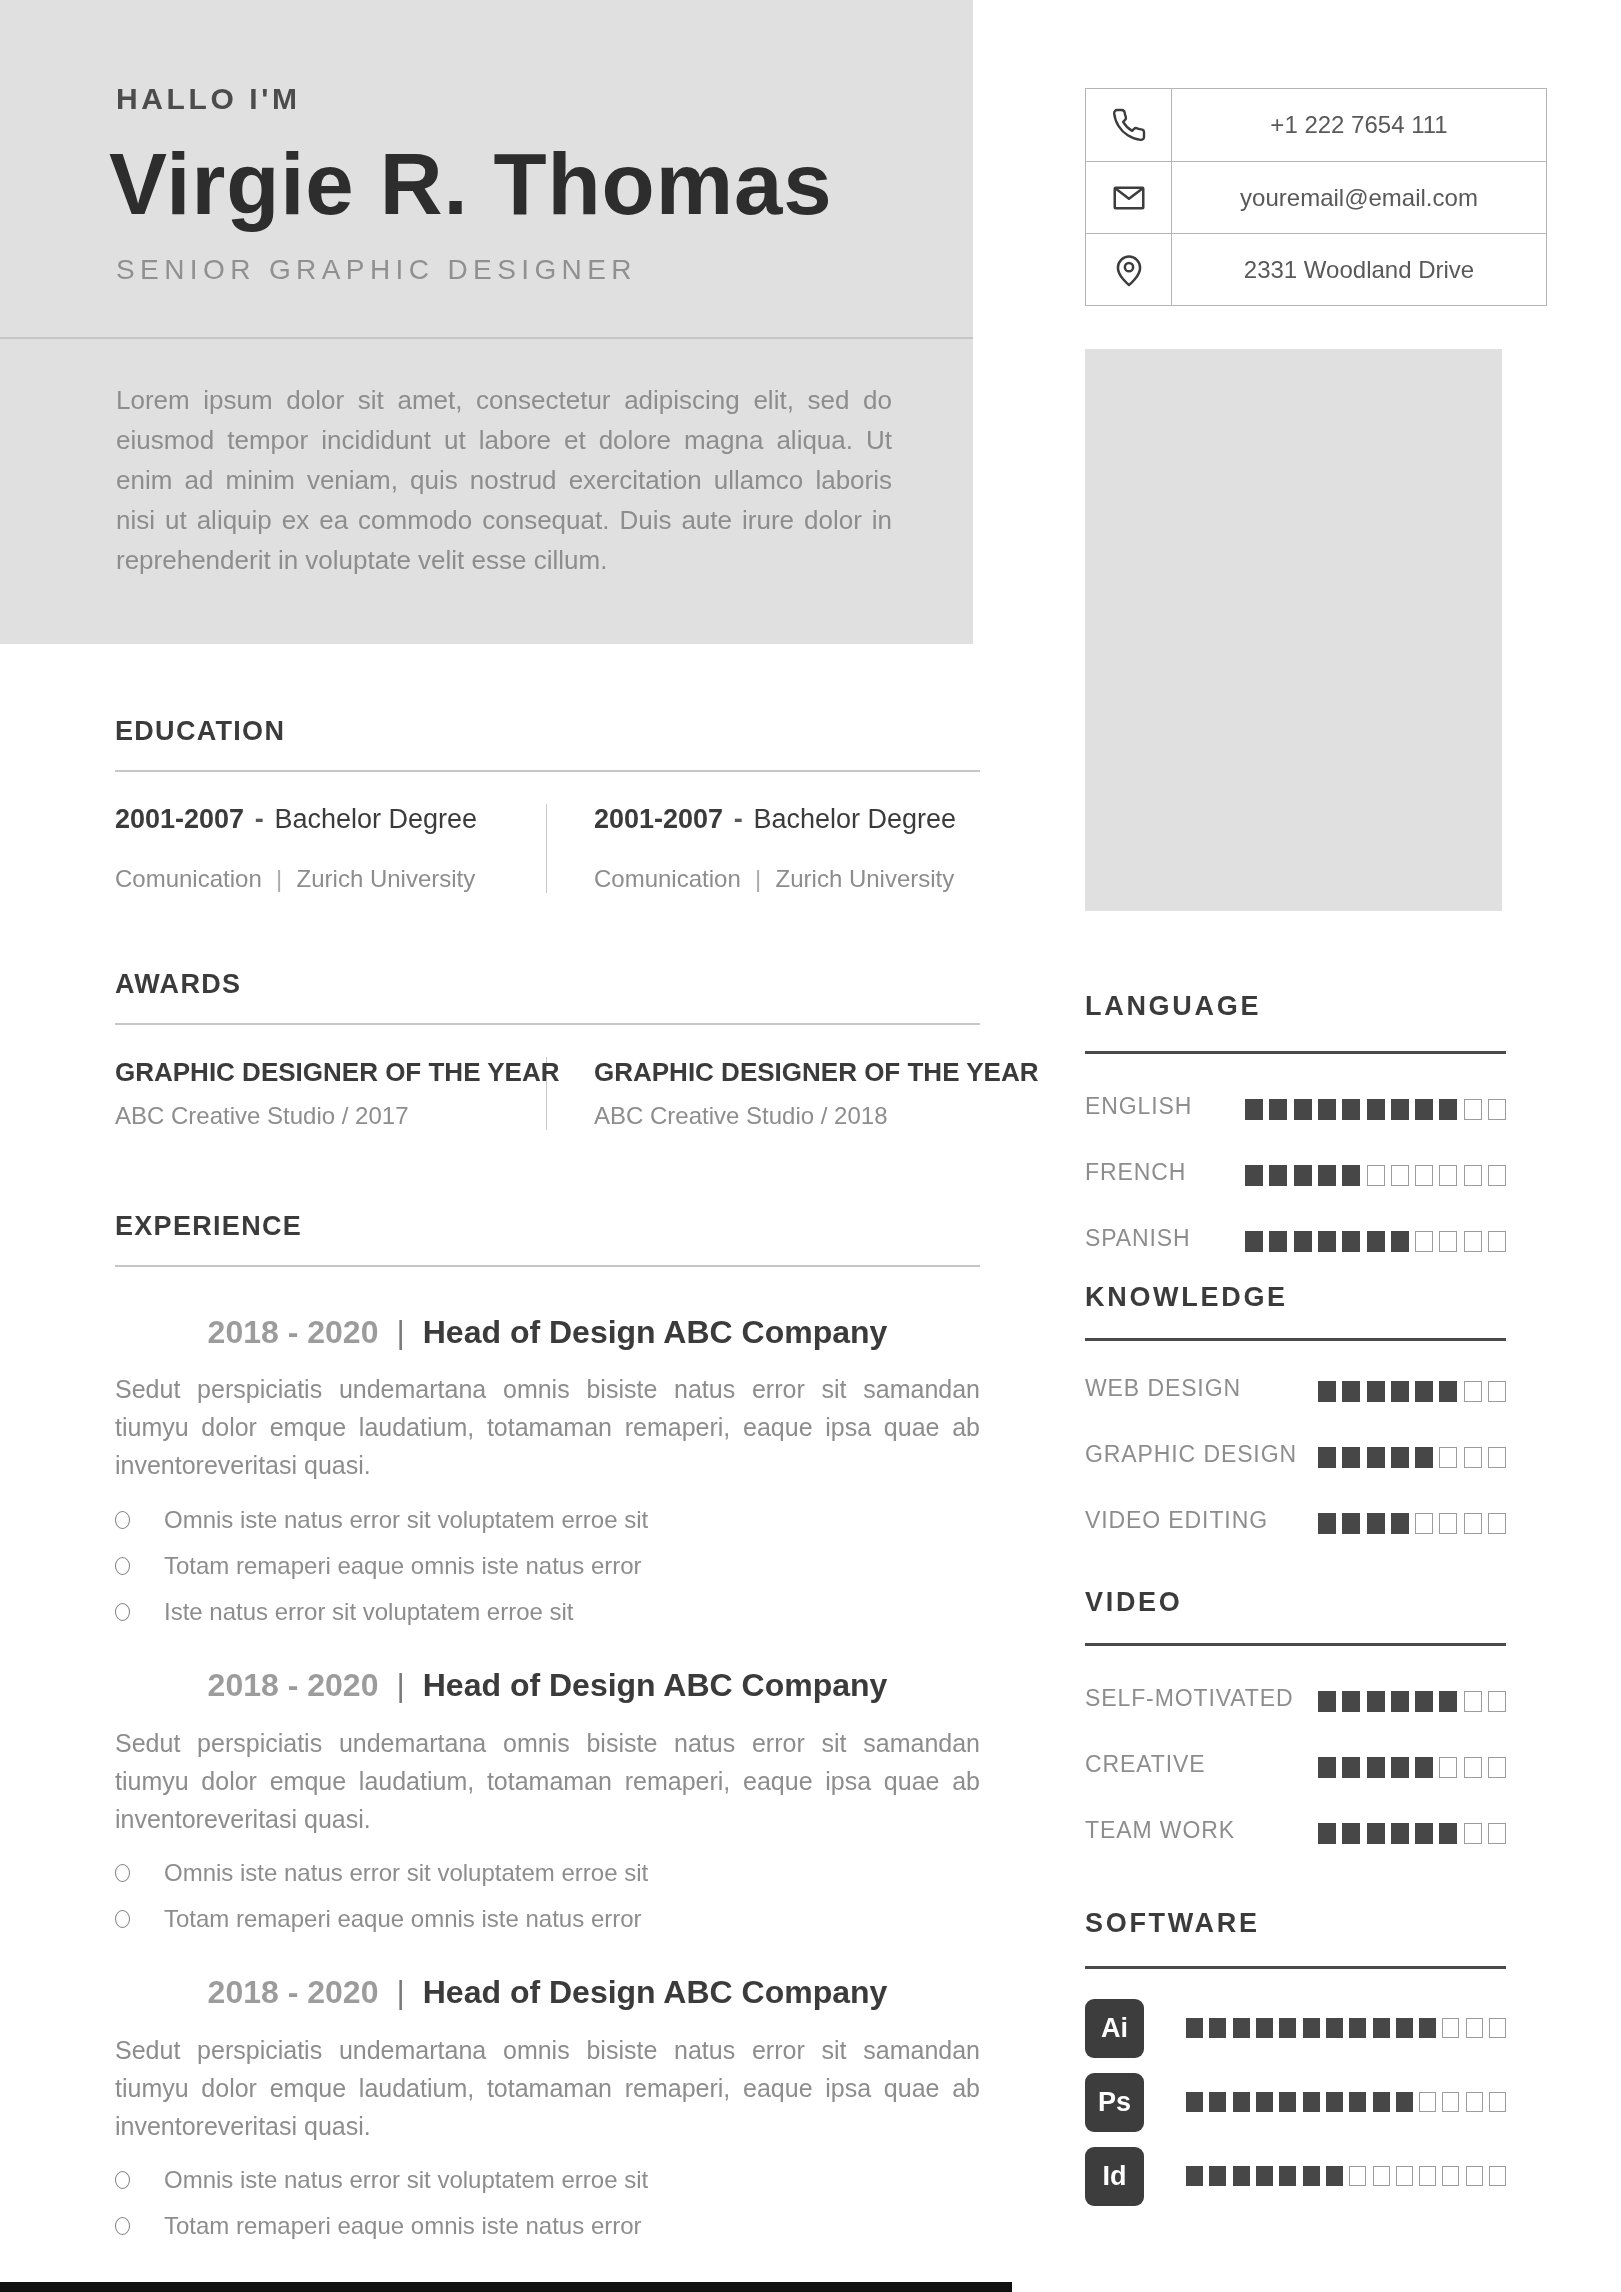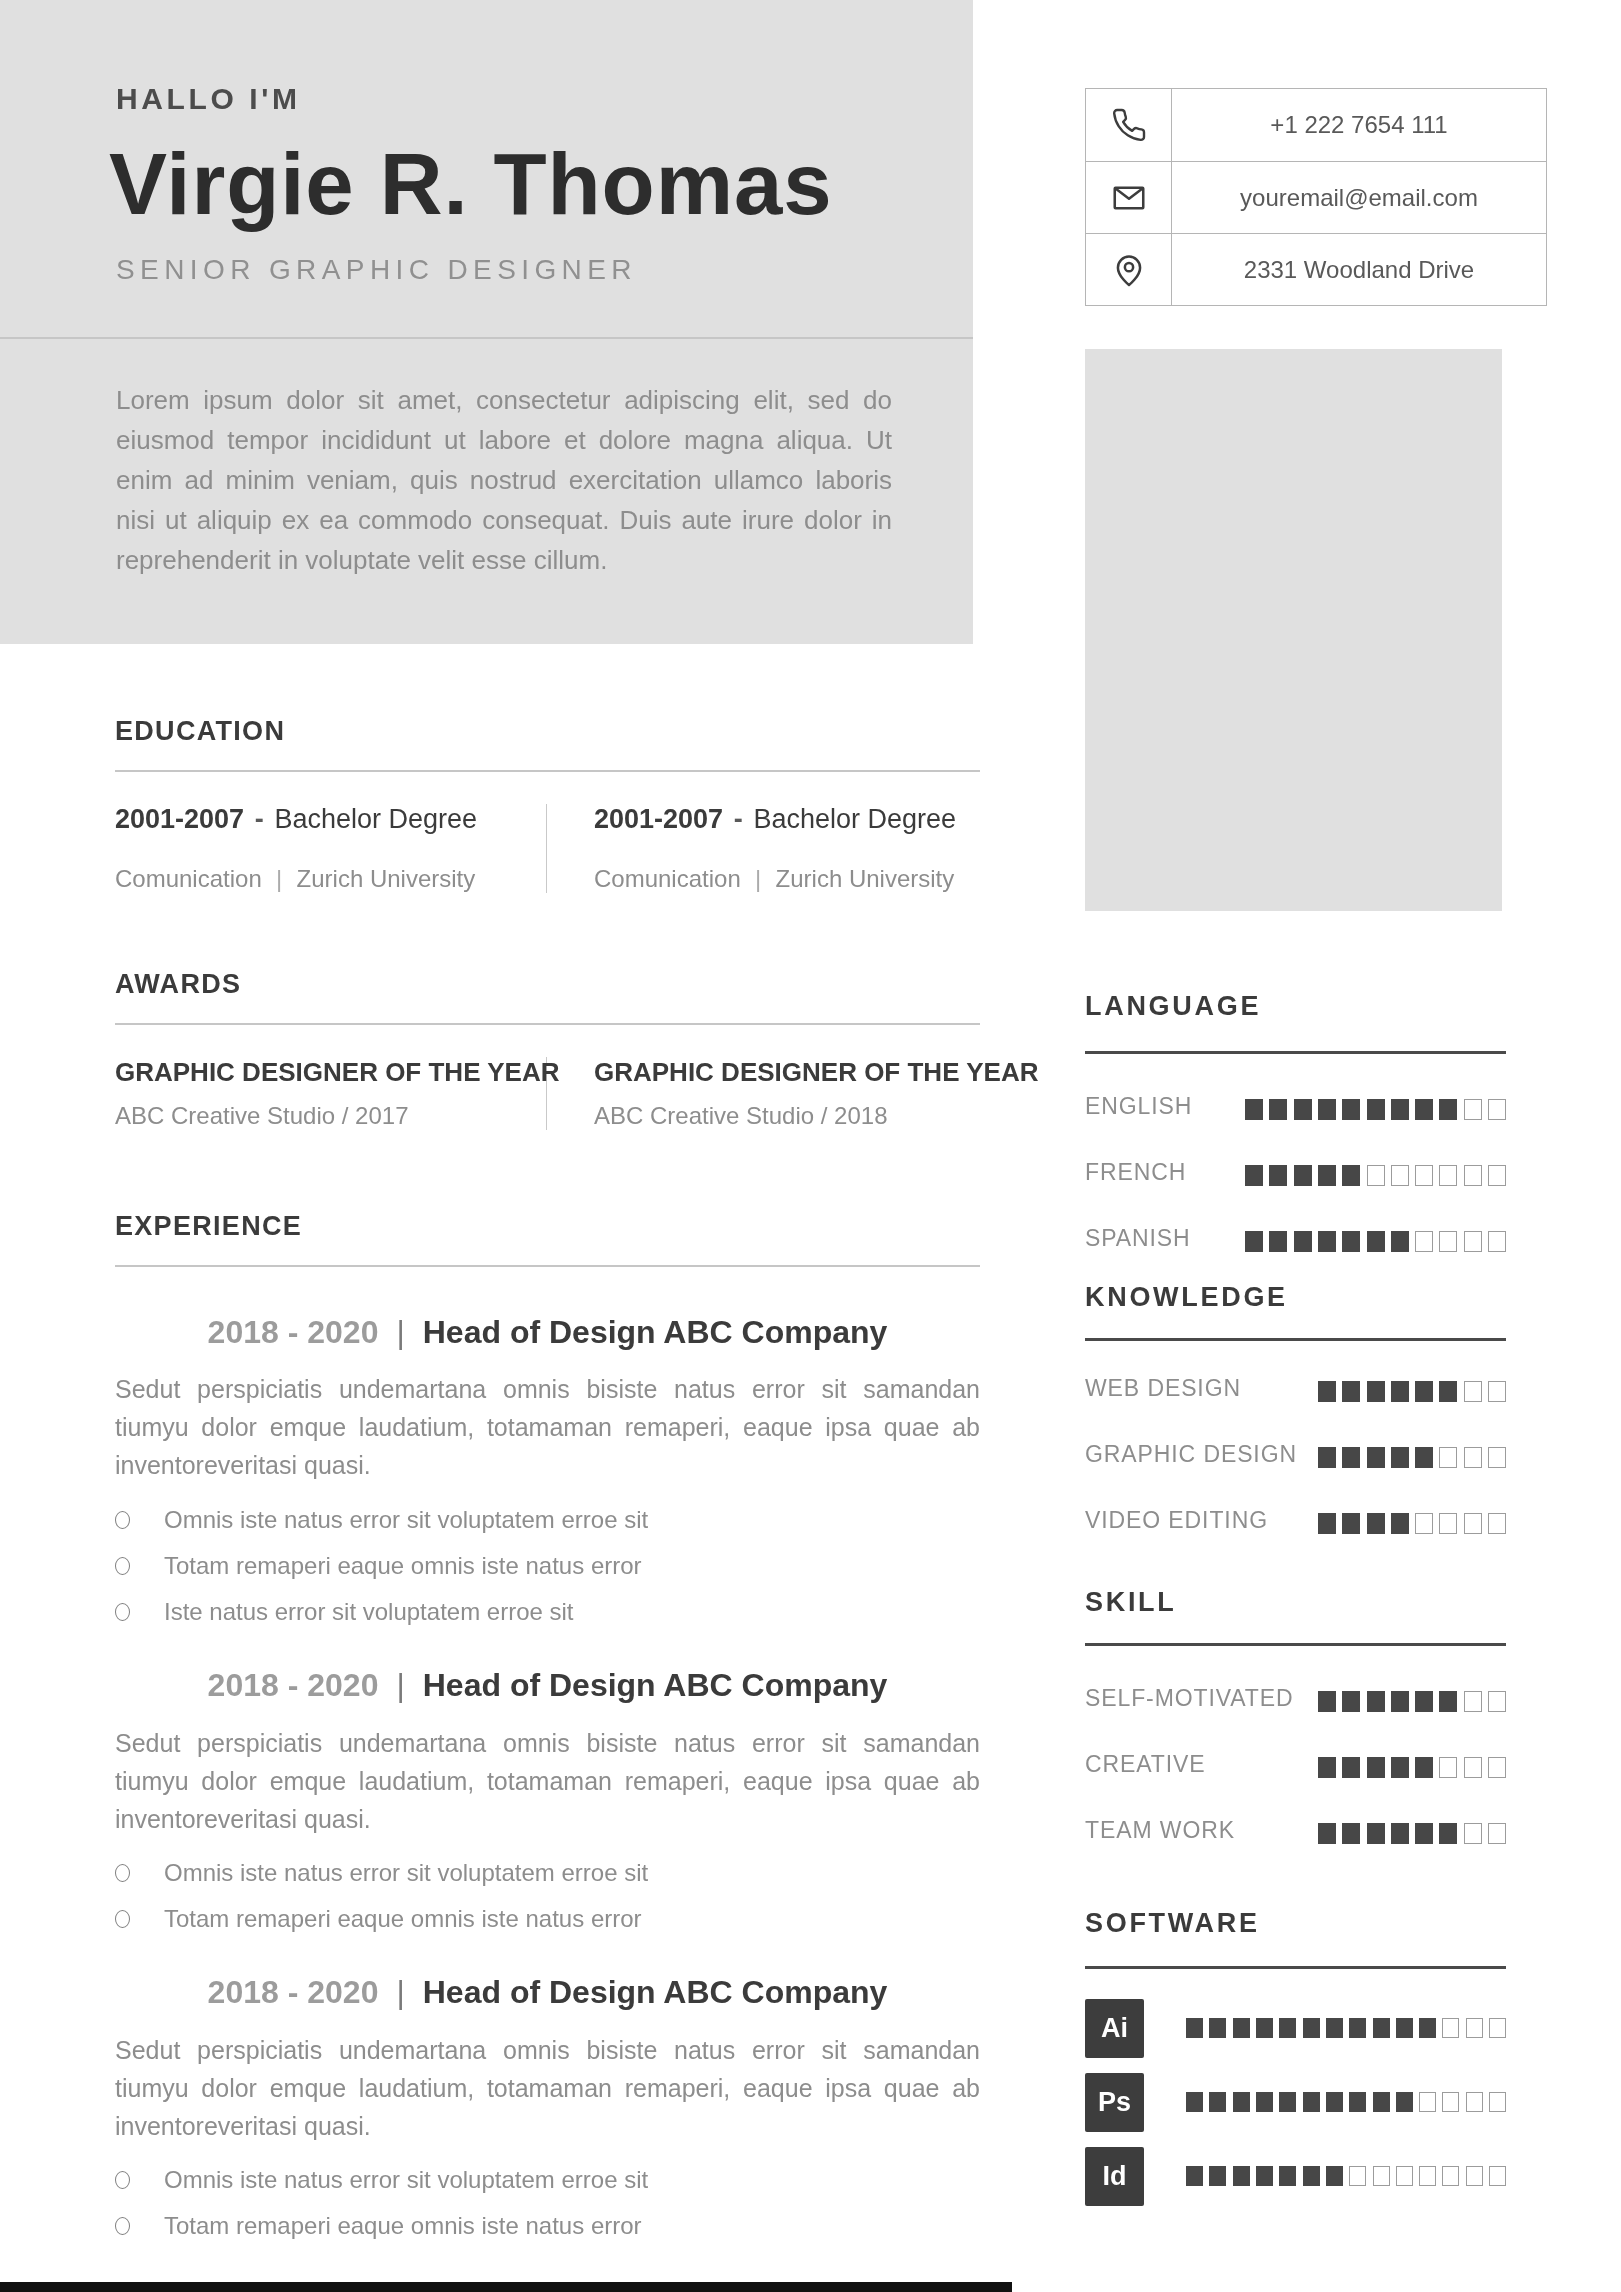--- a/index.html
+++ b/index.html
@@ -66,21 +66,21 @@
   
   .rate-row{display:flex;align-items:flex-end;margin-top:39px;}
   .rate-label{font-size:23px;color:var(--text-gray);letter-spacing:0.9px;white-space:nowrap;}
   .squares{margin-left:auto;display:flex;gap:6.3px;}
   .sq{width:18px;height:20.6px;border:1.8px solid var(--sq-border);background:#fff;}
   .sq.fill{background:var(--sq-fill);border-color:var(--sq-fill);}
 
   
   .soft-row{display:flex;align-items:center;margin-top:30px;}
   .soft-row + .soft-row{margin-top:15px;}
-  .soft-badge{width:59px;height:59px;border-radius:2px;background:var(--badge-bg);color:#fff;font-size:27px;font-weight:700;display:flex;align-items:center;justify-content:center;}
+  .soft-badge{width:59px;height:59px;border-radius:9px;background:var(--badge-bg);color:#fff;font-size:27px;font-weight:700;display:flex;align-items:center;justify-content:center;}
   .soft-row .squares{gap:6.3px;}
   .soft-row .sq{width:17px;height:19.7px;}
 
   
   .footer-bar{position:absolute;left:0;top:2282px;width:1012px;height:10.7px;background:var(--footer);}
 
   svg.icon{display:block;}
 </style>
 </head>
 <body>
@@ -315,21 +315,21 @@
           <span class="sq fill"></span>
           <span class="sq"></span>
           <span class="sq"></span>
           <span class="sq"></span>
           <span class="sq"></span>
         </span>
     </div>
   </section>
 
   <section class="r-sec" style="top:1587px;">
-    <div class="sec-heading">SKILL</div>
+    <div class="sec-heading">VIDEO</div>
     <div class="rule-dark" style="margin-top:25px;"></div>
     <div class="rate-row">
       <span class="rate-label">SELF-MOTIVATED</span>
       <span class="squares">
           <span class="sq fill"></span>
           <span class="sq fill"></span>
           <span class="sq fill"></span>
           <span class="sq fill"></span>
           <span class="sq fill"></span>
           <span class="sq fill"></span>

